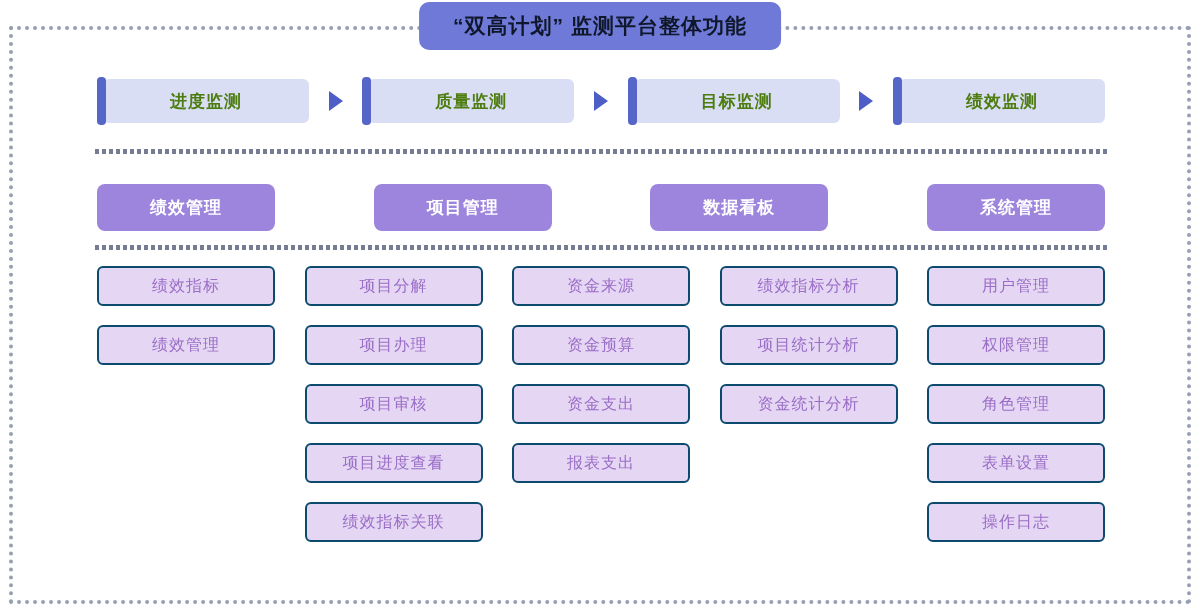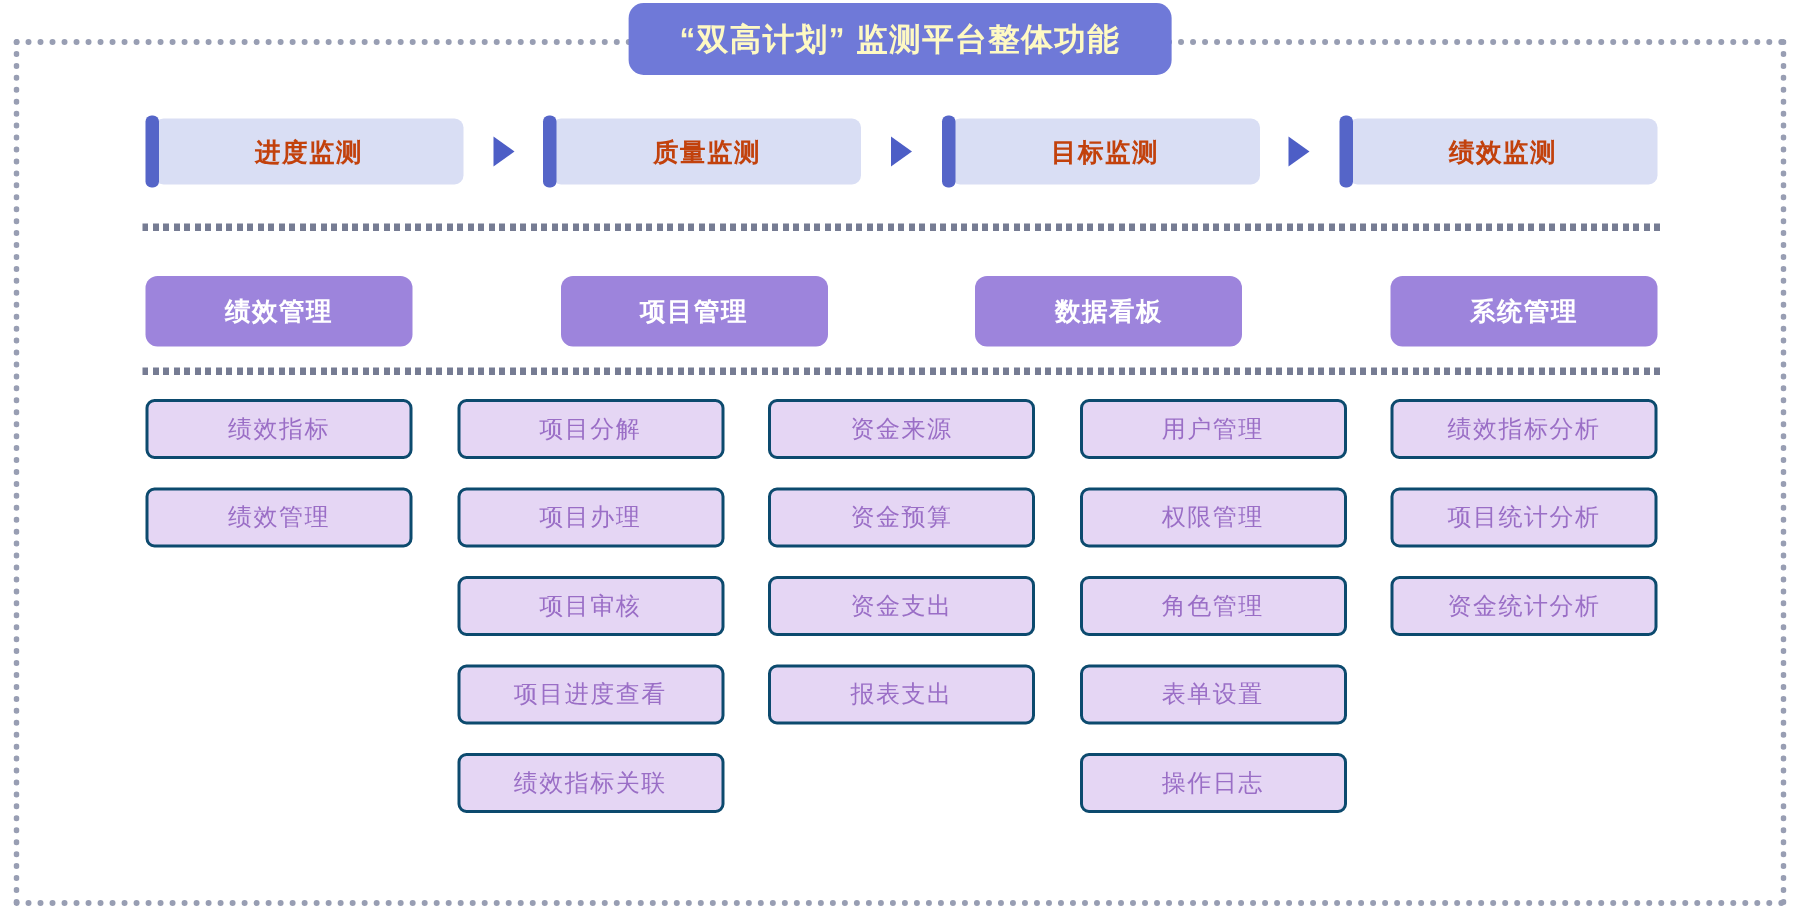--- a/index.html
+++ b/index.html
@@ -10,39 +10,39 @@
 
   
   .frame {
     position: absolute; left: 9px; top: 26px; width: 1182px; height: 578px;
     border: 4px dotted #989eb3; border-radius: 2px;
   }
 
   
   .title {
     position: absolute; top: 2px; left: 50%; transform: translateX(-50%);
-    background: #6f79d8; color: #fef9c3; font-weight: bold; font-size: 21px;
+    background: #6f79d8; color: #0f172a; font-weight: bold; font-size: 21px;
     padding: 10px 34px; border-radius: 10px; white-space: nowrap; z-index: 3;
     letter-spacing: 1px;
   }
 
   
   .flow-row {
     position: absolute; top: 76px; left: 97px; width: 1008px; height: 50px;
     display: flex; align-items: center; justify-content: space-between; z-index: 2;
   }
   .flow-item { position: relative; width: 212px; height: 50px; display: flex; align-items: center; }
   .flow-bar {
     position: absolute; left: 0; top: 1px; width: 9px; height: 48px;
     background: #5565c8; border-radius: 4px;
   }
   .flow-box {
     margin-left: 6px; width: 206px; height: 44px; background: #d9def4;
     border-radius: 6px; display: flex; align-items: center; justify-content: center;
-    color: #c2410c; font-weight: bold; font-size: 17px; letter-spacing: 1px;
+    color: #4d7c0f; font-weight: bold; font-size: 17px; letter-spacing: 1px;
   }
   .flow-arrow {
     width: 0; height: 0;
     border-left: 14px solid #4d5ec6;
     border-top: 10px solid transparent;
     border-bottom: 10px solid transparent;
   }
 
   
   .separator {
@@ -134,28 +134,28 @@
     </div>
 
     <div class="column">
       <div class="item">资金来源</div>
       <div class="item">资金预算</div>
       <div class="item">资金支出</div>
       <div class="item">报表支出</div>
     </div>
 
     <div class="column">
+      <div class="item">绩效指标分析</div>
+      <div class="item">项目统计分析</div>
+      <div class="item">资金统计分析</div>
+    </div>
+
+    <div class="column">
       <div class="item">用户管理</div>
       <div class="item">权限管理</div>
       <div class="item">角色管理</div>
       <div class="item">表单设置</div>
       <div class="item">操作日志</div>
     </div>
 
-    <div class="column">
-      <div class="item">绩效指标分析</div>
-      <div class="item">项目统计分析</div>
-      <div class="item">资金统计分析</div>
-    </div>
-
   </div>
 
 </div>
 
 </body></html>

